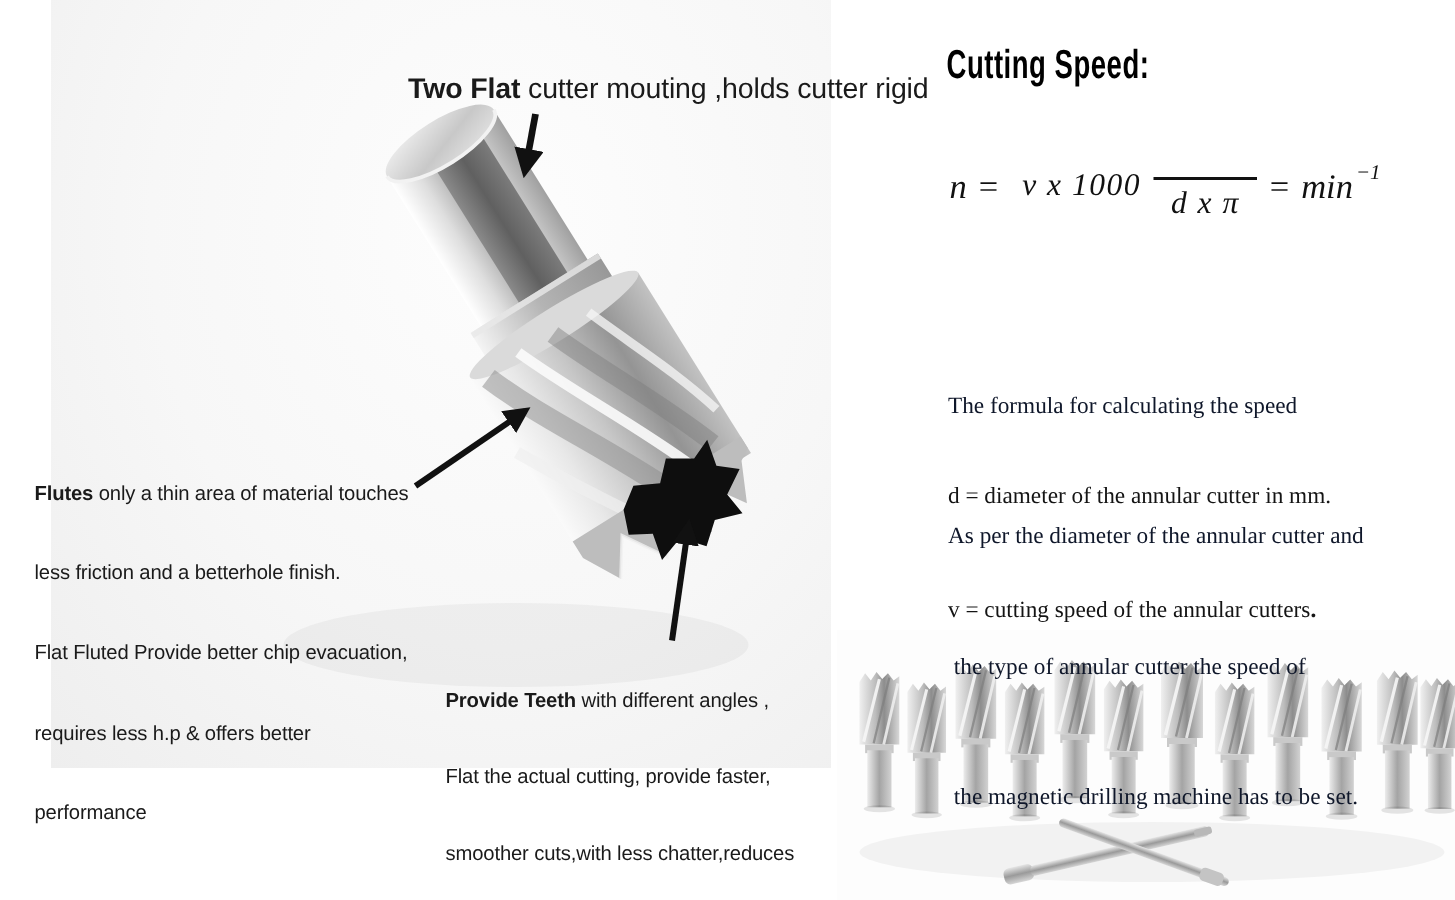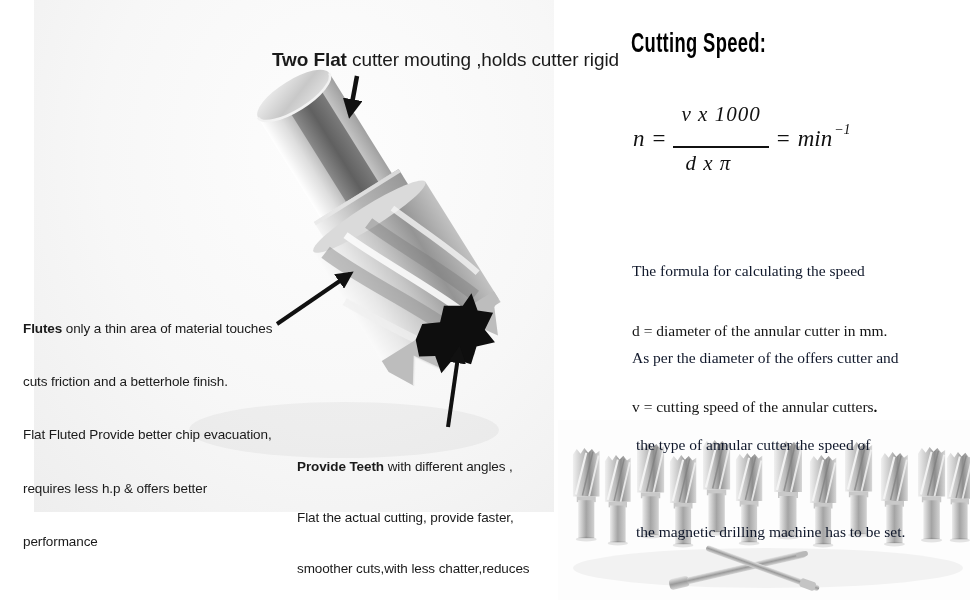--- a/index.html
+++ b/index.html
@@ -31,21 +31,21 @@
     transform:scaleX(0.68);transform-origin:left top;letter-spacing:0.5px;
     white-space:nowrap;
   }
   .formula{
     position:absolute;left:633px;top:102px;z-index:5;
     display:flex;align-items:center;
     font-family:"Liberation Serif",serif;font-style:italic;
     font-size:23px;color:#111;white-space:nowrap;
   }
   .formula .eq{margin:0 8px;font-style:normal;}
-  .frac{display:inline-flex;flex-direction:column;font-size:21px;letter-spacing:1px;}
+  .frac{display:inline-flex;align-items:center;font-size:21px;letter-spacing:1px;}
   .frac .num{padding:0 8px 3px;}
   .frac .den{border-top:2.5px solid #111;padding:3px 12px 0;margin-top:16px;}
   .formula .sup{font-size:14px;position:relative;top:-9px;margin-left:2px;}
   .desc{
     position:absolute;left:632px;top:198px;z-index:5;
     font-family:"Liberation Serif",serif;font-size:15.5px;line-height:29px;
     white-space:pre;color:#0f172a;
   }
   .definition{
     position:absolute;left:632px;z-index:5;
@@ -128,21 +128,21 @@
   </defs>
   <path d="M357,76 L350,114" stroke="#111" stroke-width="4.5" fill="none" marker-end="url(#ah)"></path>
   <path d="M277,324 L350,274" stroke="#111" stroke-width="4" fill="none" marker-end="url(#ah)"></path>
   <path d="M448,427 L459,350" stroke="#111" stroke-width="4" fill="none" marker-end="url(#ah)"></path>
 </svg>
 
 <div class="anno anno-two-flat"><span class="b">Two Flat</span><span> cutter mouting ,holds cutter rigid</span></div>
 
 <div class="anno anno-flutes">
   <div><span class="b">Flutes</span><span> only a thin area of material touches</span></div>
-  <div>cuts friction and a betterhole finish.</div>
+  <div>less friction and a betterhole finish.</div>
   <div>Flat Fluted Provide better chip evacuation,</div>
   <div>requires less h.p &amp; offers better</div>
   <div>performance</div>
 </div>
 
 <div class="anno anno-teeth">
   <div><span class="b">Provide Teeth</span><span> with different angles ,</span></div>
   <div>Flat the actual cutting, provide faster,</div>
   <div>smoother cuts,with less chatter,reduces</div>
   
@@ -157,21 +157,21 @@
     <span class="num">v x 1000</span>
     <span class="den">d x π</span>
   </span>
   <span class="eq">=</span>
   <span>min</span>
   <span class="sup">−1</span>
 </div>
 
 <div class="desc">
   <div>The formula for calculating the speed</div>
-  <div>As per the diameter of the offers cutter and</div>
+  <div>As per the diameter of the annular cutter and</div>
   <div> the type of annular cutter the speed of</div>
   <div> the magnetic drilling machine has to be set.</div>
 </div>
 
 <div class="definition def-d">d = diameter of the annular cutter in mm.</div>
 <div class="definition def-v"><span>v = cutting speed of the annular cutters</span><span class="bp">.</span></div>
 
 <div class="set-photo">
   <svg viewBox="0 0 412 180" width="412" height="180">
     <defs>

